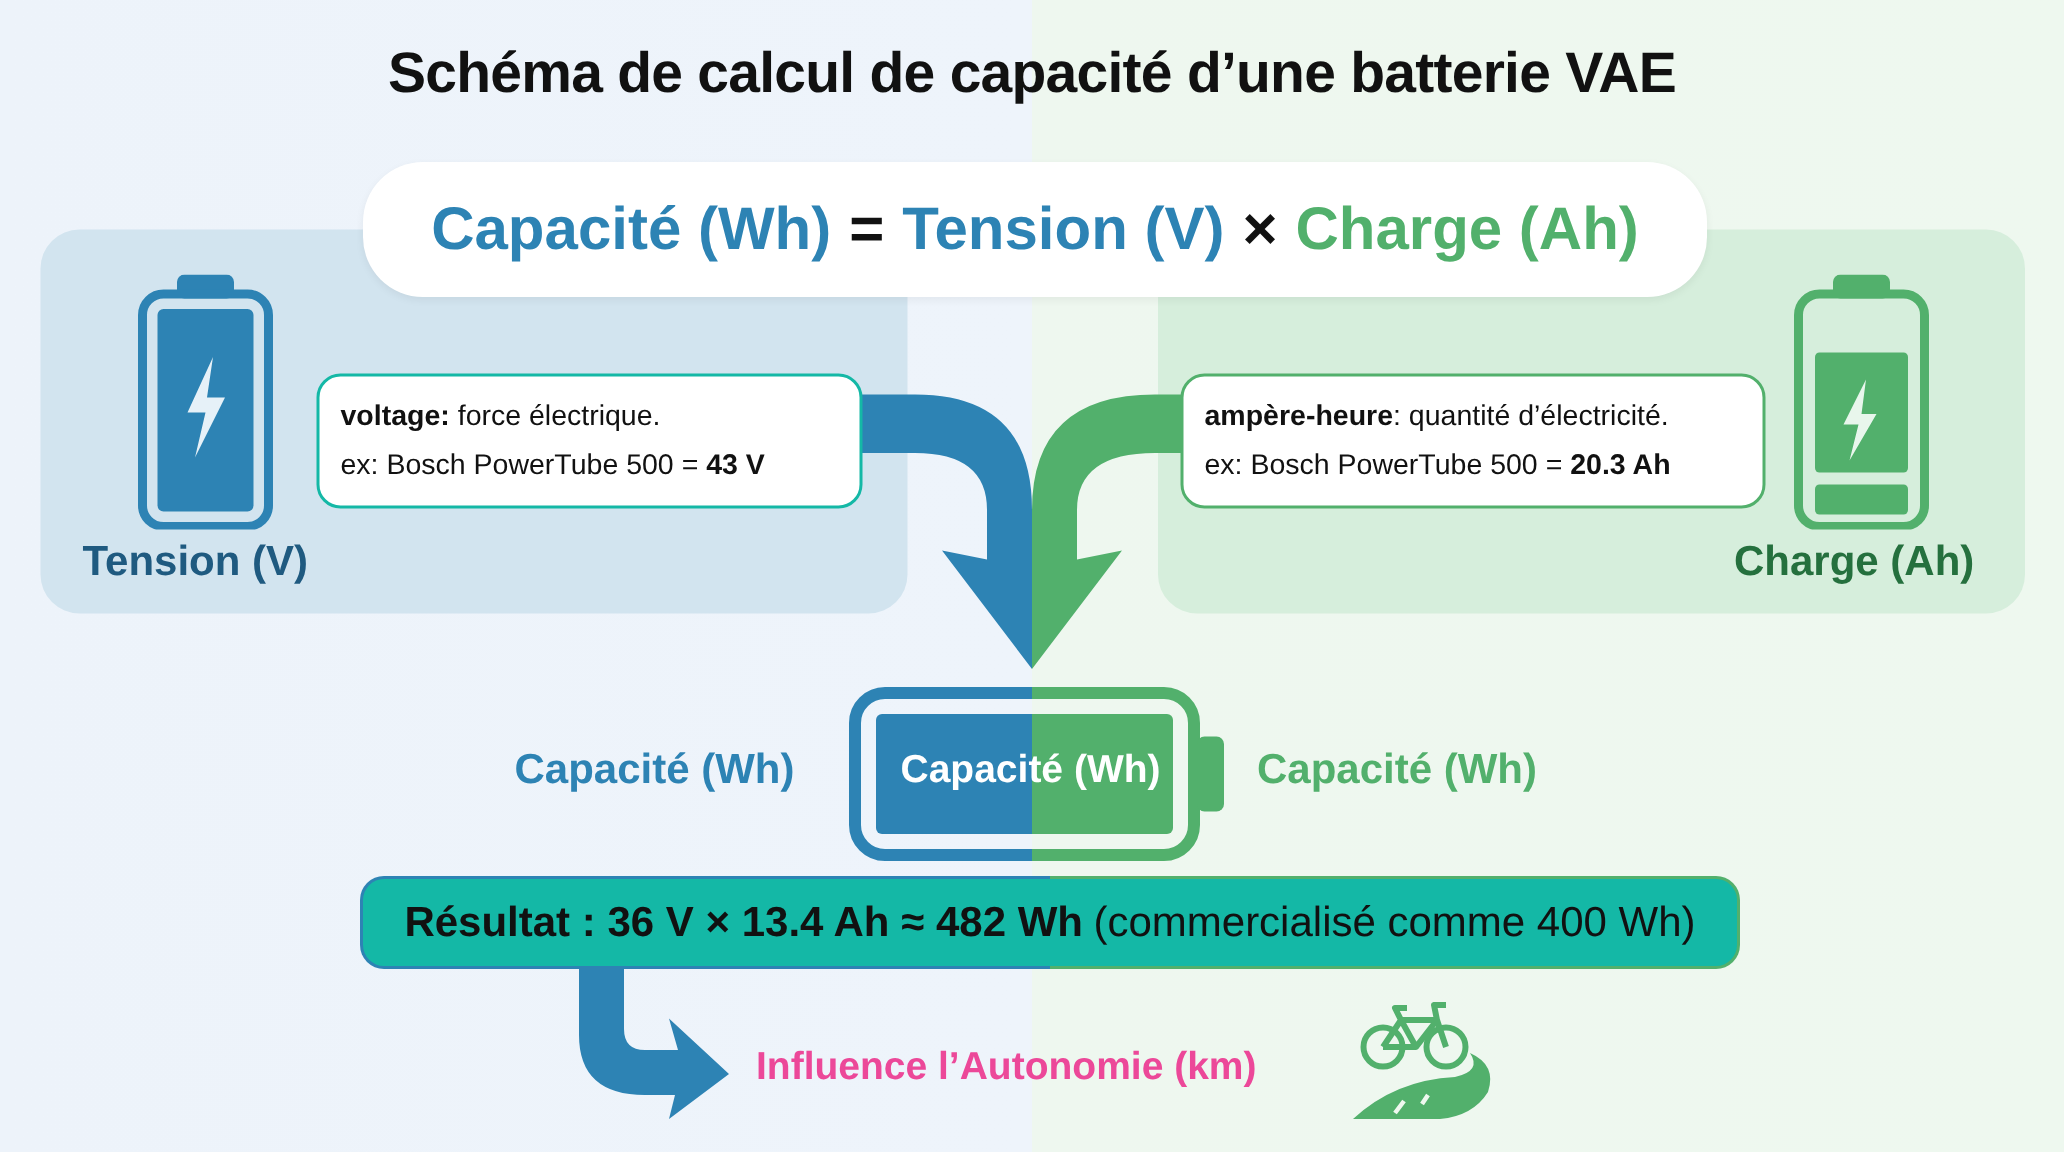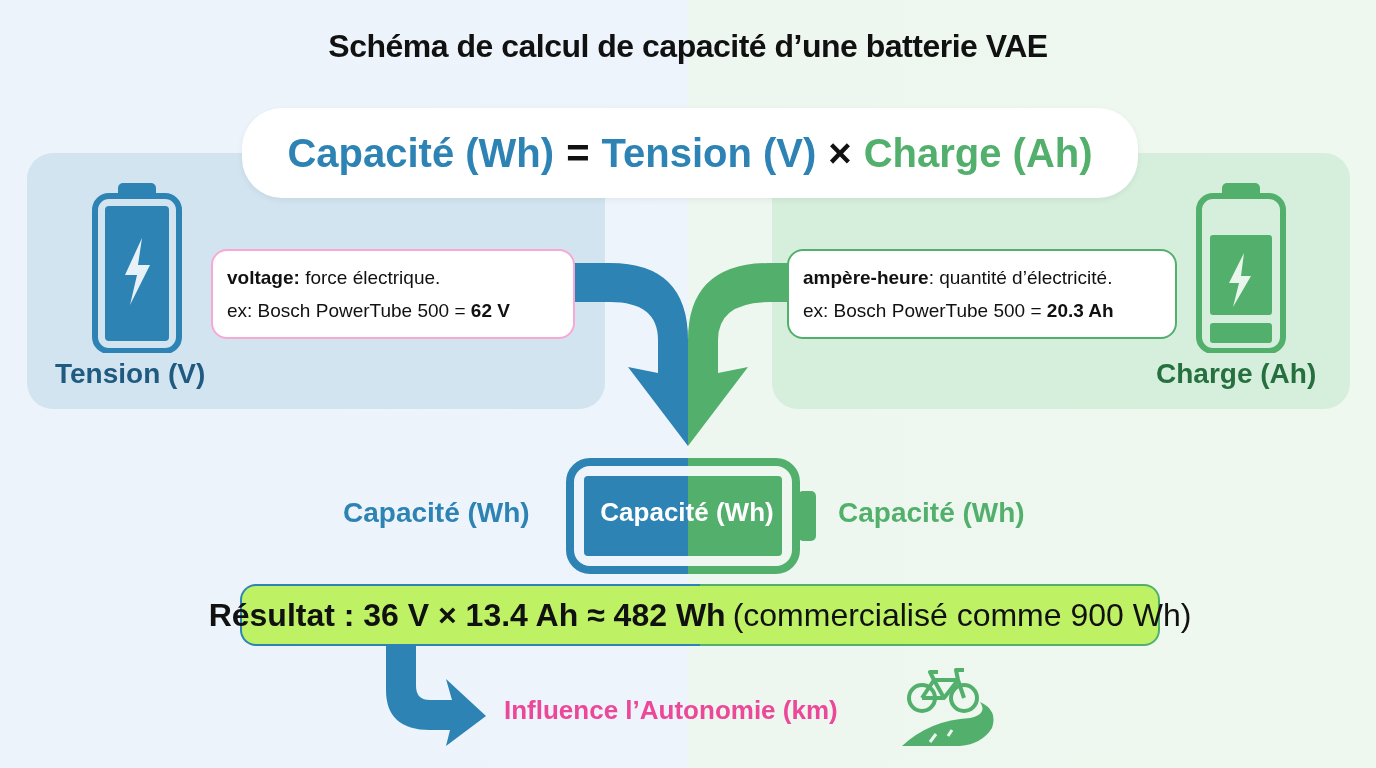--- a/index.html
+++ b/index.html
@@ -4,21 +4,21 @@
 <style>
   html, body { margin:0; padding:0; }
   body {
     width:1376px; height:768px; position:relative; overflow:hidden;
     font-family:"Liberation Sans", sans-serif;
     background: linear-gradient(90deg, #edf3fa 0%, #eef4fb 50%, #eef7ef 50%, #eef8ef 100%);
   }
   .abs { position:absolute; }
   .title {
     left:0; top:28px; width:1376px; text-align:center;
-    font-size:32px; font-weight:bold; color:#111; letter-spacing:-0.5px;
+    font-size:38px; font-weight:bold; color:#111; letter-spacing:-0.5px;
   }
   .panel-left {
     left:27px; top:153px; width:578px; height:256px; border-radius:26px;
     background:#d2e4ef;
   }
   .panel-right {
     left:772px; top:153px; width:578px; height:256px; border-radius:26px;
     background:#d6eedc;
   }
   .formula {
@@ -33,21 +33,21 @@
   .lbl-tension {
     left:55px; top:358px; font-size:28px; font-weight:bold; color:#1f5a80;
   }
   .lbl-charge {
     left:1156px; top:358px; font-size:28px; font-weight:bold; color:#25703e;
   }
   .callout {
     background:#fff; border-radius:16px; padding:10px 14px;
     font-size:19px; color:#111; line-height:33px; white-space:nowrap;
   }
-  .callout-left { left:211px; top:249px; width:332px; border:2px solid #f9a8d4; }
+  .callout-left { left:211px; top:249px; width:332px; border:2px solid #14b8a6; }
   .callout-right { left:787px; top:249px; width:358px; border:2px solid #52b06c; }
   .callout b { font-weight:bold; }
   .side-cap {
     top:497px; font-size:28px; font-weight:bold;
   }
   .cap-left { left:343px; color:#2d83b4; }
   .cap-right { left:838px; color:#52b06c; }
   .center-text {
     left:584px; top:497px; width:206px; text-align:center;
     font-size:26px; font-weight:bold; color:#fff;
@@ -92,21 +92,21 @@
 
 <svg class="abs" style="left:540px;top:260px" width="300" height="186">
 
   <path d="M0 3 L70 3 Q148 3 148 80 L148 186 L148 186 L88 107 L118 113 L118 80 Q118 42 70 42 L0 42 Z" fill="#2d83b4"></path>
 
   <path d="M300 3 L230 3 Q148 3 148 80 L148 186 L208 107 L178 113 L178 80 Q178 42 230 42 L300 42 Z" fill="#52b06c"></path>
 </svg>
 
 <div class="abs callout callout-left">
   <div><b>voltage:</b><span> force électrique.</span></div>
-  <div><span>ex: Bosch PowerTube 500 = </span><b>62 V</b></div>
+  <div><span>ex: Bosch PowerTube 500 = </span><b>43 V</b></div>
 </div>
 <div class="abs callout callout-right">
   <div><b>ampère-heure</b><span>: quantité d’électricité.</span></div>
   <div><span>ex: Bosch PowerTube 500 = </span><b>20.3 Ah</b></div>
 </div>
 
 <svg class="abs" style="left:566px;top:458px" width="260" height="116">
   <defs>
     <clipPath id="lefthalf">
         <rect x="0" y="0" width="122" height="116"></rect>
@@ -124,23 +124,23 @@
     <rect x="18" y="18" width="198" height="80" rx="4" fill="#52b06c"></rect>
     <rect x="232" y="33" width="18" height="50" rx="5" fill="#52b06c"></rect>
   </g>
 </svg>
 
 <div class="abs side-cap cap-left">Capacité (Wh)</div>
 <div class="abs center-text">Capacité (Wh)</div>
 <div class="abs side-cap cap-right">Capacité (Wh)</div>
 
 <div class="abs" style="left:240px;top:584px;width:920px;height:62px;border-radius:16px;background:linear-gradient(90deg,#2d83b4 50%,#52b06c 50%);"></div>
-<div class="abs" style="left:242px;top:586px;width:916px;height:58px;border-radius:14px;background:#bef264;display:flex;align-items:center;justify-content:center;font-size:32px;color:#111;white-space:nowrap;">
+<div class="abs" style="left:242px;top:586px;width:916px;height:58px;border-radius:14px;background:#14b8a6;display:flex;align-items:center;justify-content:center;font-size:28px;color:#111;white-space:nowrap;">
   <b style="margin-right:7px">Résultat : 36 V × 13.4 Ah ≈ 482 Wh</b>
-  <span>(commercialisé comme 900 Wh)</span>
+  <span>(commercialisé comme 400 Wh)</span>
 </div>
 
 <svg class="abs" style="left:382px;top:646px" width="110" height="100">
   <path d="M4 0 L34 0 L34 40 Q34 54 48 54 L70 54 L64 33 L104 70 L64 100 L68 84 L48 84 Q4 84 4 44 Z" fill="#2d83b4"></path>
 </svg>
 
 <div class="abs influence">Influence l’Autonomie (km)</div>
 
 <svg class="abs" style="left:900px;top:668px" width="100" height="80">
   <path d="M2 78 Q30 52 70 50 Q88 46 80 34 Q98 42 92 60 Q82 76 60 78 Z" fill="#52b06c"></path>

